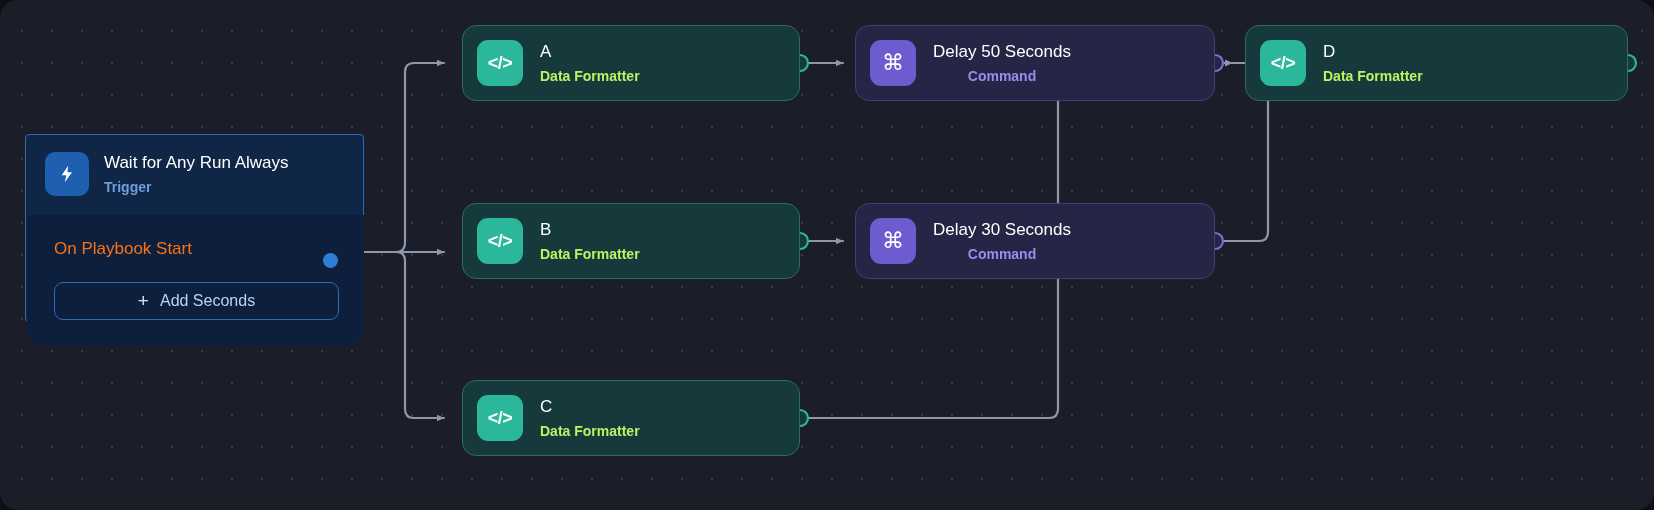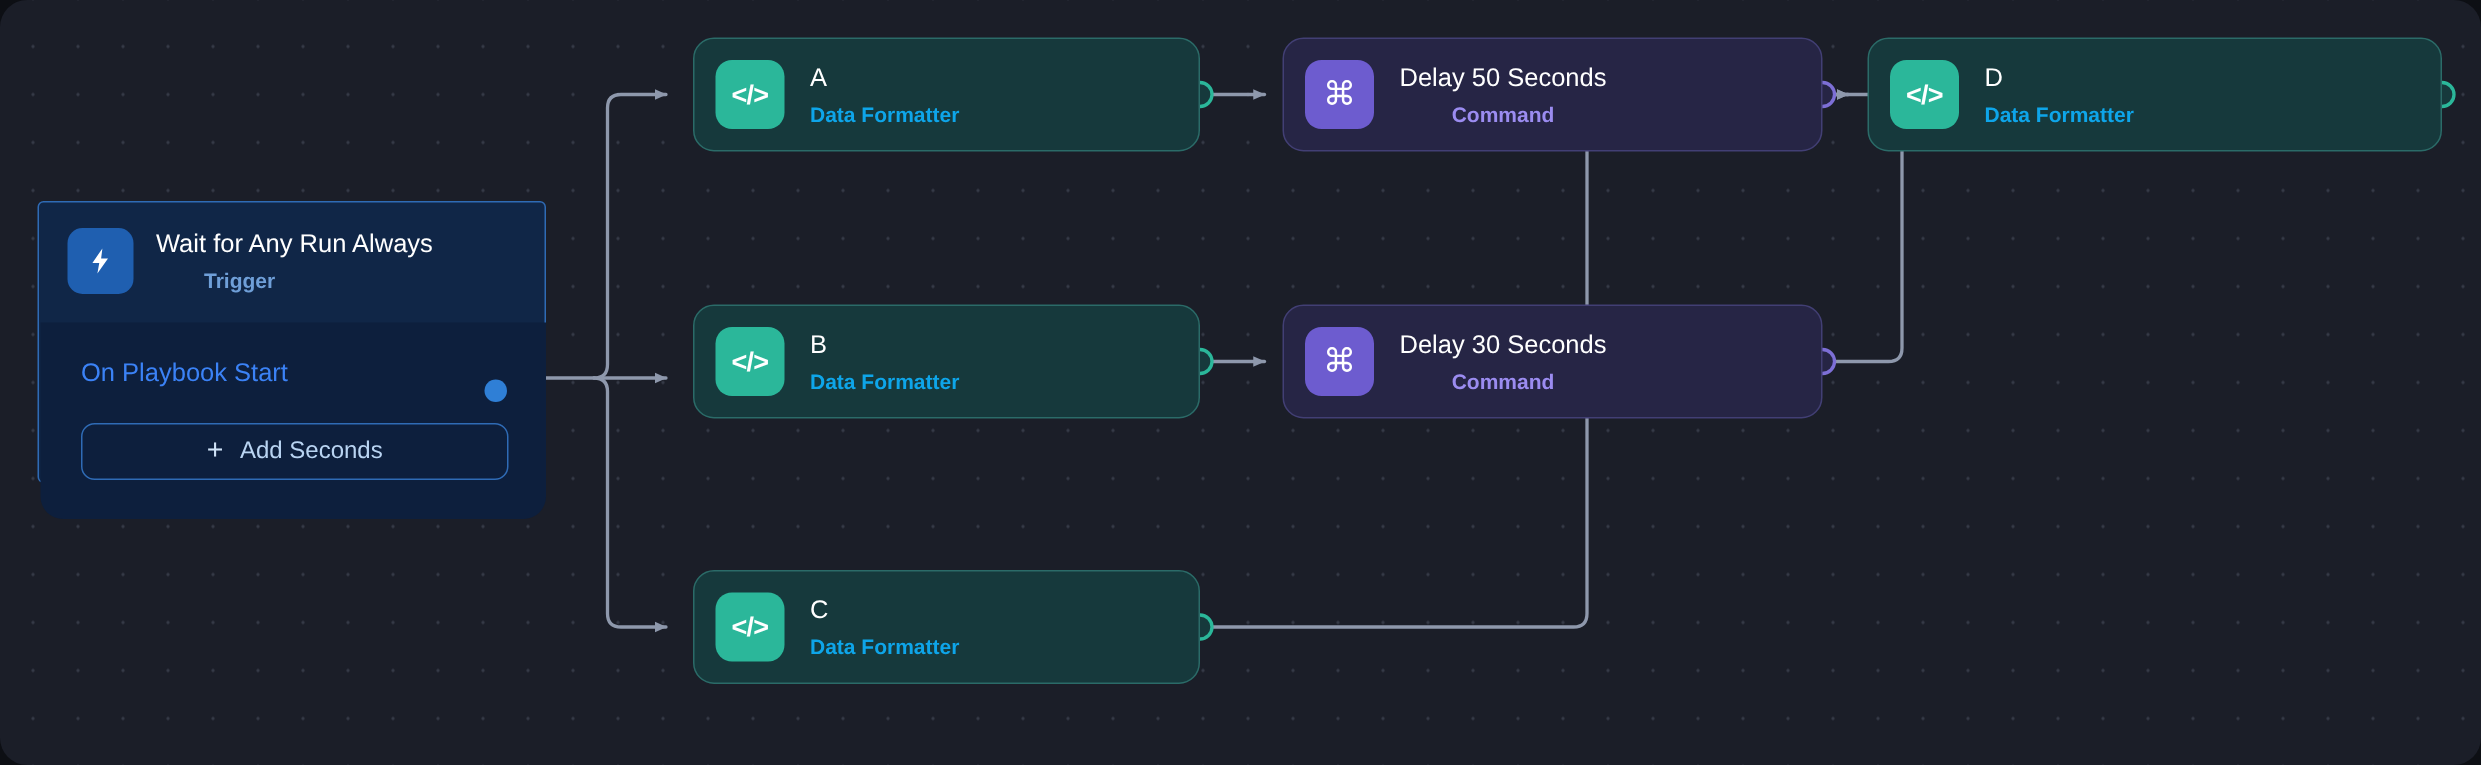--- a/index.html
+++ b/index.html
@@ -20,40 +20,40 @@
   
   .card-action{background:#16393c;border:1px solid #2b6b68;border-radius:14px;
                height:76px;padding-left:14px;}
   .ico{width:46px;height:46px;border-radius:11px;display:flex;
        align-items:center;justify-content:center;flex:0 0 auto;}
   .ico-action{background:#2bb79a;color:#ffffff;font-size:18px;font-weight:bold;
               font-family:"Liberation Sans",sans-serif;letter-spacing:-.5px;}
   .txt{margin-left:17px;display:flex;flex-direction:column;justify-content:center;}
   .t-title{color:#ffffff;font-size:17px;line-height:22px;}
   .t-sub{font-size:14px;font-weight:bold;line-height:20px;margin-top:3px;}
-  .sub-action{color:#0ea5e9;}
+  .sub-action{color:#bef264;}
 
   
   .card-cmd{background:#262545;border:1px solid #423f74;border-radius:14px;
             height:76px;padding-left:14px;}
   .ico-cmd{background:#6d5ccf;color:#ffffff;font-size:22px;}
   .sub-cmd{color:#9b8cf0;text-align:center;}
 
   
   #trigger{position:absolute;left:25px;top:134px;width:339px;height:188px;
            background:#0f2murky;background:#102647;border:1px solid #2f6bb5;
            border-radius:4px;box-sizing:border-box;}
   #trig-head{display:flex;align-items:center;height:78px;padding-left:19px;}
   .ico-trig{background:#1f5fb0;width:44px;height:44px;border-radius:10px;
             display:flex;align-items:center;justify-content:center;color:#fff;font-size:22px;}
   #trig-head .txt{margin-left:15px;}
-  .sub-trig{color:#6f9fd8;margin-left:32px;}
+  .sub-trig{color:#6f9fd8;}
   #trig-body{position:absolute;left:1px;top:80px;width:337px;height:131px;
              background:#0d1f3d;border-radius:0 0 15px 15px;box-sizing:border-box;}
-  #trig-row{color:#3b82f6;font-size:17px;padding:24px 0 0 27px;}
+  #trig-row{color:#f97316;font-size:17px;padding:24px 0 0 27px;}
   #add-trigger{position:absolute;left:27px;top:67px;width:285px;height:38px;
                border:1px solid #2f6bb5;border-radius:9px;color:#b9d4f2;
                font-size:16px;display:flex;align-items:center;justify-content:center;
                background:transparent;box-sizing:border-box;}
   #add-trigger .plus{font-size:19px;margin-right:11px;color:#cfe2f7;}
   .port-dot{position:absolute;width:15px;height:15px;border-radius:50%;
             background:#2f7fd6;}
 </style>
 </head>
 <body>

